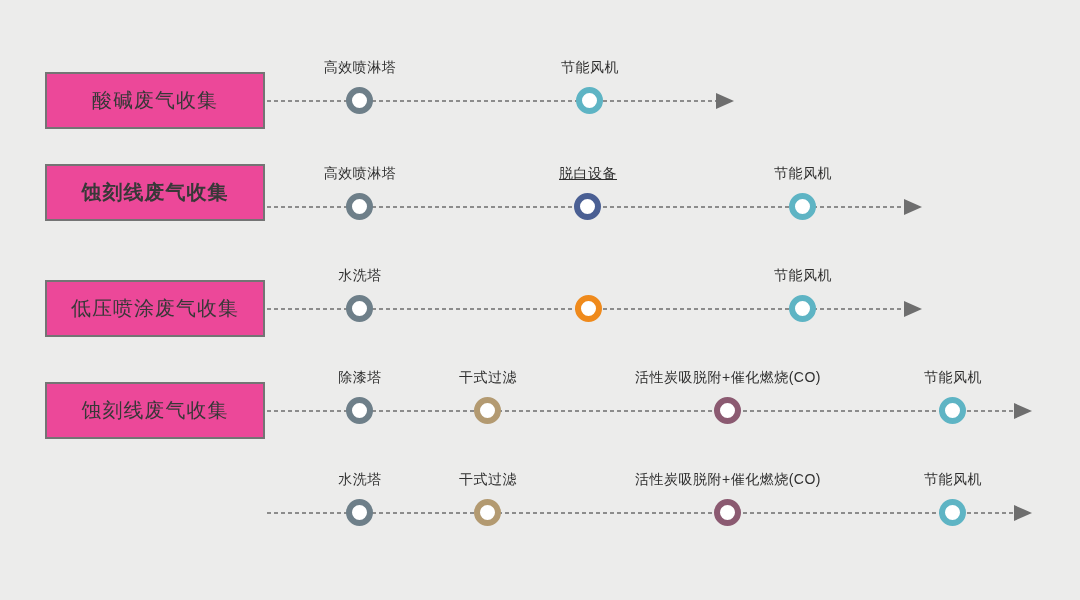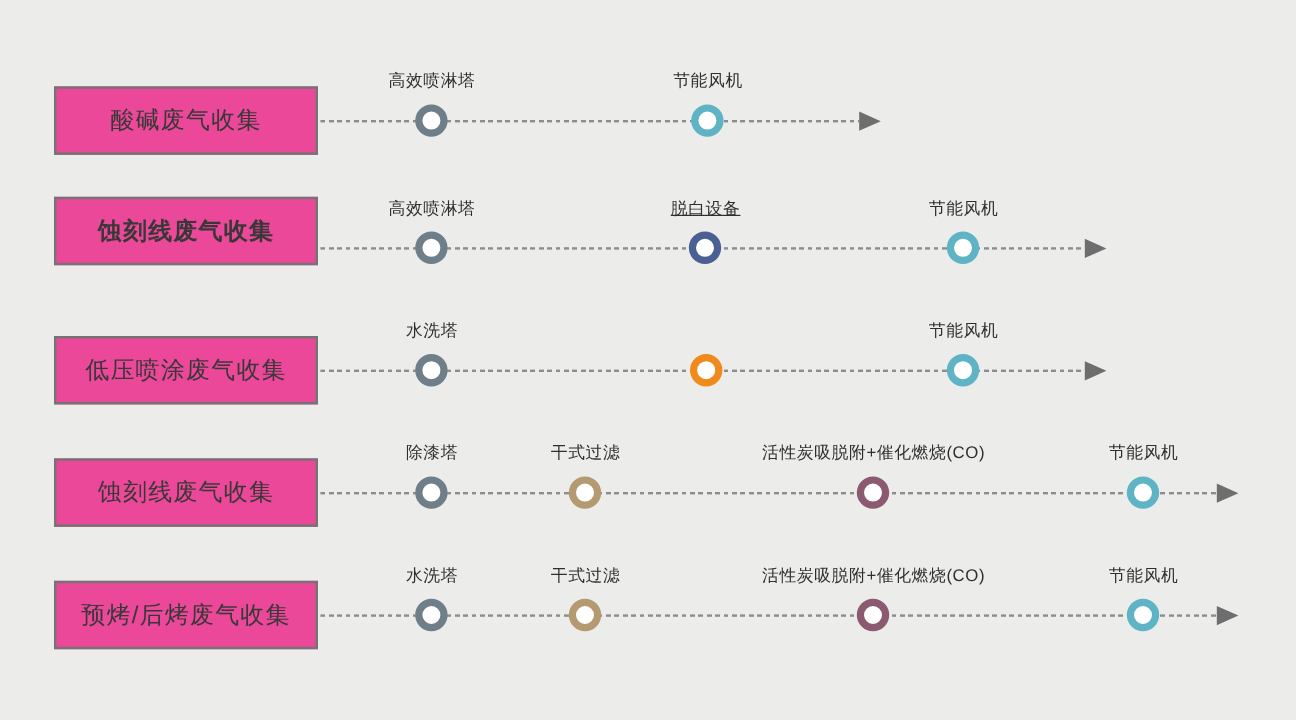--- a/index.html
+++ b/index.html
@@ -104,21 +104,20 @@
       <div class="node-dot" style="left: 346px; top: 397px; border-color: rgb(110, 127, 137);"></div>
       <div class="node-label" style="left: 360px; top: 365px;">除漆塔</div>
       <div class="node-dot" style="left: 474px; top: 397px; border-color: rgb(179, 154, 113);"></div>
       <div class="node-label" style="left: 488px; top: 365px;">干式过滤</div>
       <div class="node-dot" style="left: 714px; top: 397px; border-color: rgb(139, 90, 113);"></div>
       <div class="node-label" style="left: 728px; top: 365px;">活性炭吸脱附+催化燃烧(CO)</div>
       <div class="node-dot" style="left: 939px; top: 397px; border-color: rgb(94, 180, 196);"></div>
       <div class="node-label" style="left: 953px; top: 365px;">节能风机</div>
     </div>
     <div class="row">
-      <div class="source-box" style="top: 484px;">预烤/后烤废气收集</div>
       <div class="flow-line" style="left: 267px; top: 512px; width: 747px;"></div>
       <div class="arrow-head" style="left: 1014px; top: 505px; border-left: 18px solid rgb(110, 110, 110);"></div>
       <div class="node-dot" style="left: 346px; top: 499px; border-color: rgb(110, 127, 137);"></div>
       <div class="node-label" style="left: 360px; top: 467px;">水洗塔</div>
       <div class="node-dot" style="left: 474px; top: 499px; border-color: rgb(179, 154, 113);"></div>
       <div class="node-label" style="left: 488px; top: 467px;">干式过滤</div>
       <div class="node-dot" style="left: 714px; top: 499px; border-color: rgb(139, 90, 113);"></div>
       <div class="node-label" style="left: 728px; top: 467px;">活性炭吸脱附+催化燃烧(CO)</div>
       <div class="node-dot" style="left: 939px; top: 499px; border-color: rgb(94, 180, 196);"></div>
       <div class="node-label" style="left: 953px; top: 467px;">节能风机</div>

